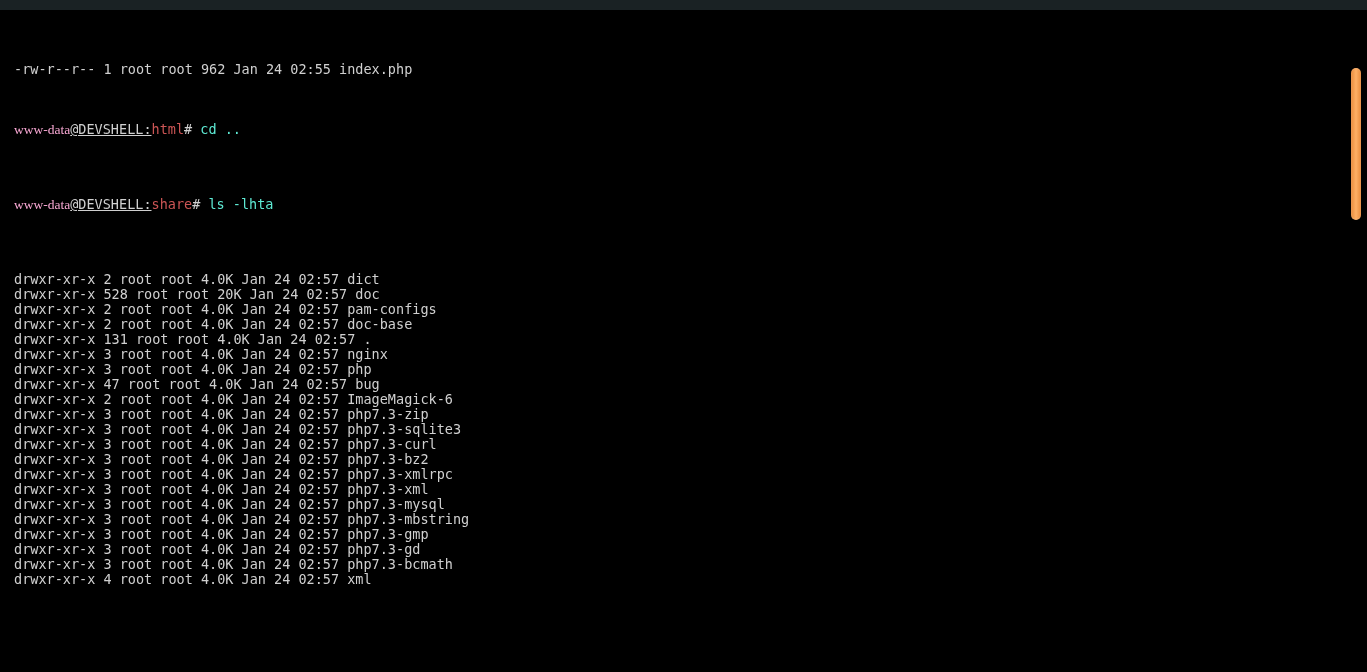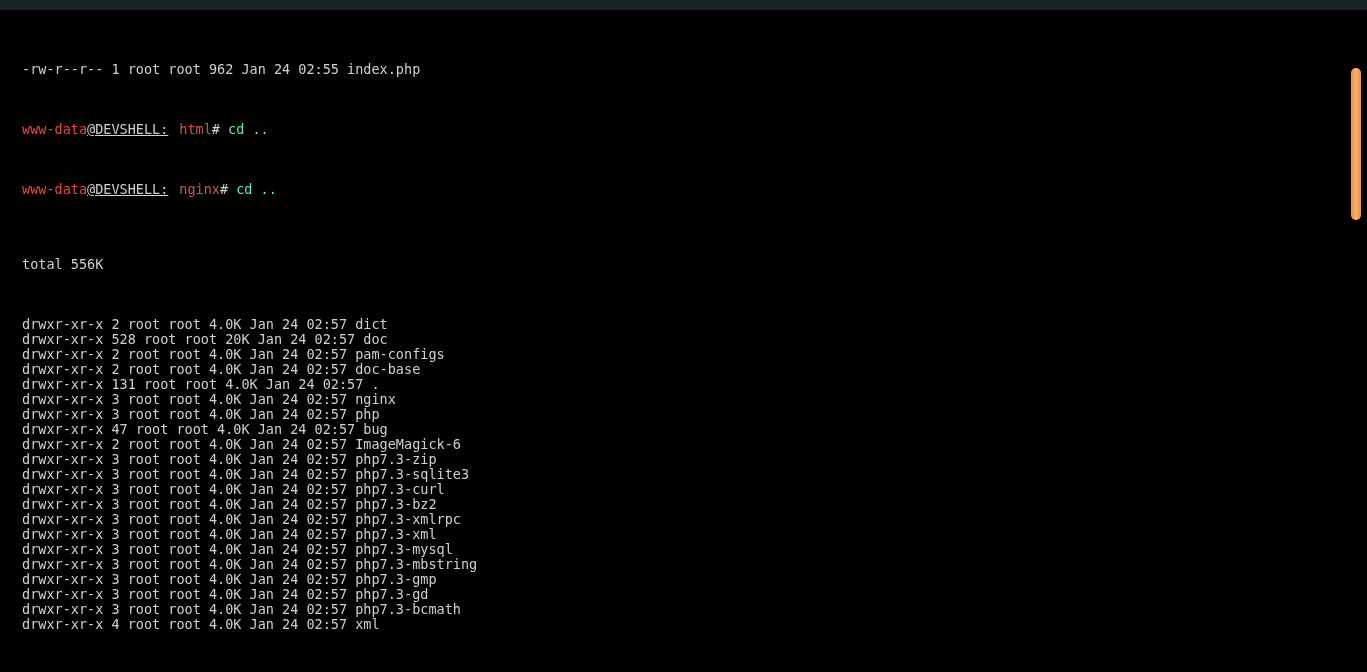--- a/index.html
+++ b/index.html
@@ -11,29 +11,29 @@
     font-family: "DejaVu Sans Mono", "Liberation Mono", Consolas, monospace;
     font-size: 13.5px;
     line-height: 15px;
     color: #d0d0d0;
   }
   .topbar {
     height: 10px;
     background: #1a2224;
   }
   .terminal {
-    padding: 22px 0 0 22px;
+    padding: 22px 0 0 14px;
     white-space: pre;
     position: relative;
     height: calc(672px - 10px);
   }
   .line { display: block; }
-  .user { color: #ef4444; }
+  .user { color: #f9a8d4; font-family: Liberation Serif, serif; }
   .host { color: #d0d0d0; text-decoration: underline; }
-  .path { color: #cc5555; margin-left: 11px; }
+  .path { color: #cc5555; }
   .hash { color: #d0d0d0; }
   .cmd  { color: #5eead4; }
   .plain{ color: #d0d0d0; }
   .scrollbar {
     position: absolute;
     right: 6px;
     top: 58px;
     width: 10px;
     height: 152px;
     border-radius: 5px;
@@ -44,24 +44,23 @@
 </head>
 <body>
 
 <div class="topbar"></div>
 
 <div class="terminal">
   <span class="line plain">-rw-r--r-- 1 root root 962 Jan 24 02:55 index.php</span>
 
   <span class="line"><span class="user">www-data</span><span class="host">@DEVSHELL:</span><span class="path">html</span><span class="hash"># </span><span class="cmd">cd ..</span></span>
 
-  <span class="line"><span class="user">www-data</span><span class="host">@DEVSHELL:</span><span class="path">nginx</span><span class="hash"># </span><span class="cmd">cd ..</span></span>
 
+  <span class="line"><span class="user">www-data</span><span class="host">@DEVSHELL:</span><span class="path">share</span><span class="hash"># </span><span class="cmd">ls -lhta</span></span>
 
-  <span class="line plain">total 556K</span>
 
   <div id="listing-container"><span class="line plain">drwxr-xr-x 2 root root 4.0K Jan 24 02:57 dict</span><span class="line plain">drwxr-xr-x 528 root root 20K Jan 24 02:57 doc</span><span class="line plain">drwxr-xr-x 2 root root 4.0K Jan 24 02:57 pam-configs</span><span class="line plain">drwxr-xr-x 2 root root 4.0K Jan 24 02:57 doc-base</span><span class="line plain">drwxr-xr-x 131 root root 4.0K Jan 24 02:57 .</span><span class="line plain">drwxr-xr-x 3 root root 4.0K Jan 24 02:57 nginx</span><span class="line plain">drwxr-xr-x 3 root root 4.0K Jan 24 02:57 php</span><span class="line plain">drwxr-xr-x 47 root root 4.0K Jan 24 02:57 bug</span><span class="line plain">drwxr-xr-x 2 root root 4.0K Jan 24 02:57 ImageMagick-6</span><span class="line plain">drwxr-xr-x 3 root root 4.0K Jan 24 02:57 php7.3-zip</span><span class="line plain">drwxr-xr-x 3 root root 4.0K Jan 24 02:57 php7.3-sqlite3</span><span class="line plain">drwxr-xr-x 3 root root 4.0K Jan 24 02:57 php7.3-curl</span><span class="line plain">drwxr-xr-x 3 root root 4.0K Jan 24 02:57 php7.3-bz2</span><span class="line plain">drwxr-xr-x 3 root root 4.0K Jan 24 02:57 php7.3-xmlrpc</span><span class="line plain">drwxr-xr-x 3 root root 4.0K Jan 24 02:57 php7.3-xml</span><span class="line plain">drwxr-xr-x 3 root root 4.0K Jan 24 02:57 php7.3-mysql</span><span class="line plain">drwxr-xr-x 3 root root 4.0K Jan 24 02:57 php7.3-mbstring</span><span class="line plain">drwxr-xr-x 3 root root 4.0K Jan 24 02:57 php7.3-gmp</span><span class="line plain">drwxr-xr-x 3 root root 4.0K Jan 24 02:57 php7.3-gd</span><span class="line plain">drwxr-xr-x 3 root root 4.0K Jan 24 02:57 php7.3-bcmath</span><span class="line plain">drwxr-xr-x 4 root root 4.0K Jan 24 02:57 xml</span></div>
 
   
 
   
 
   <div class="scrollbar"></div>
 </div>
 

